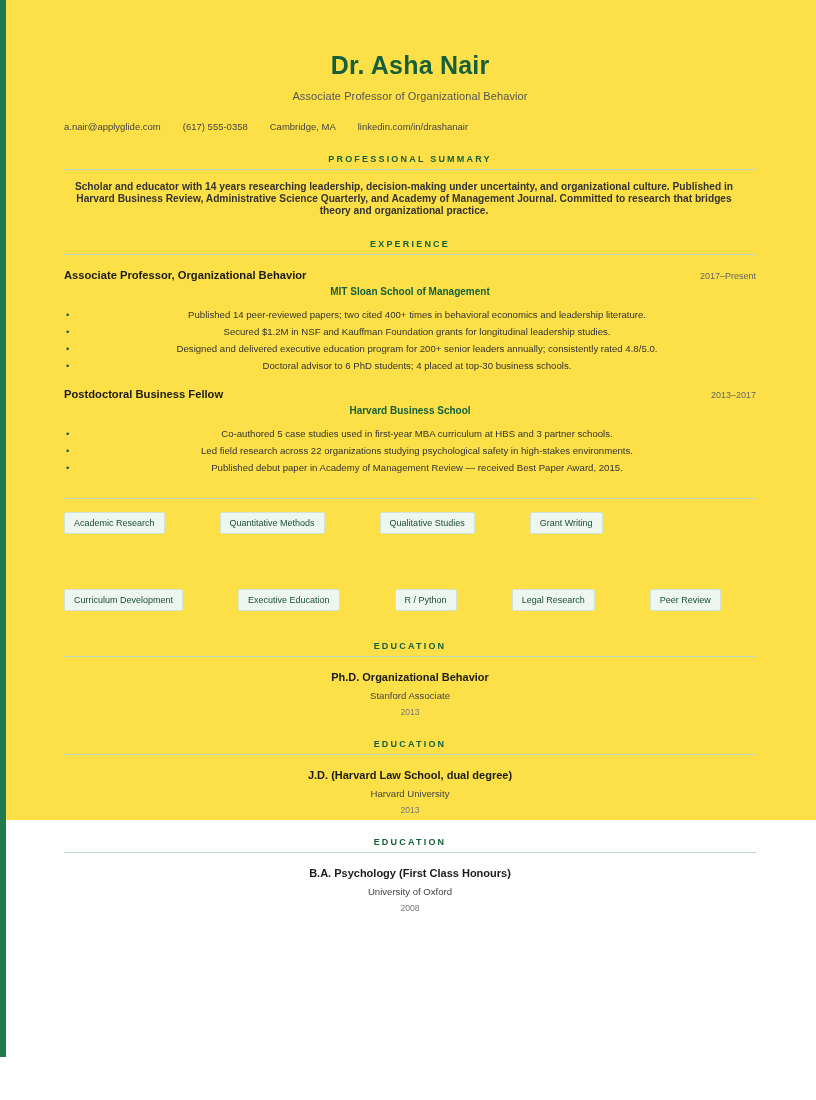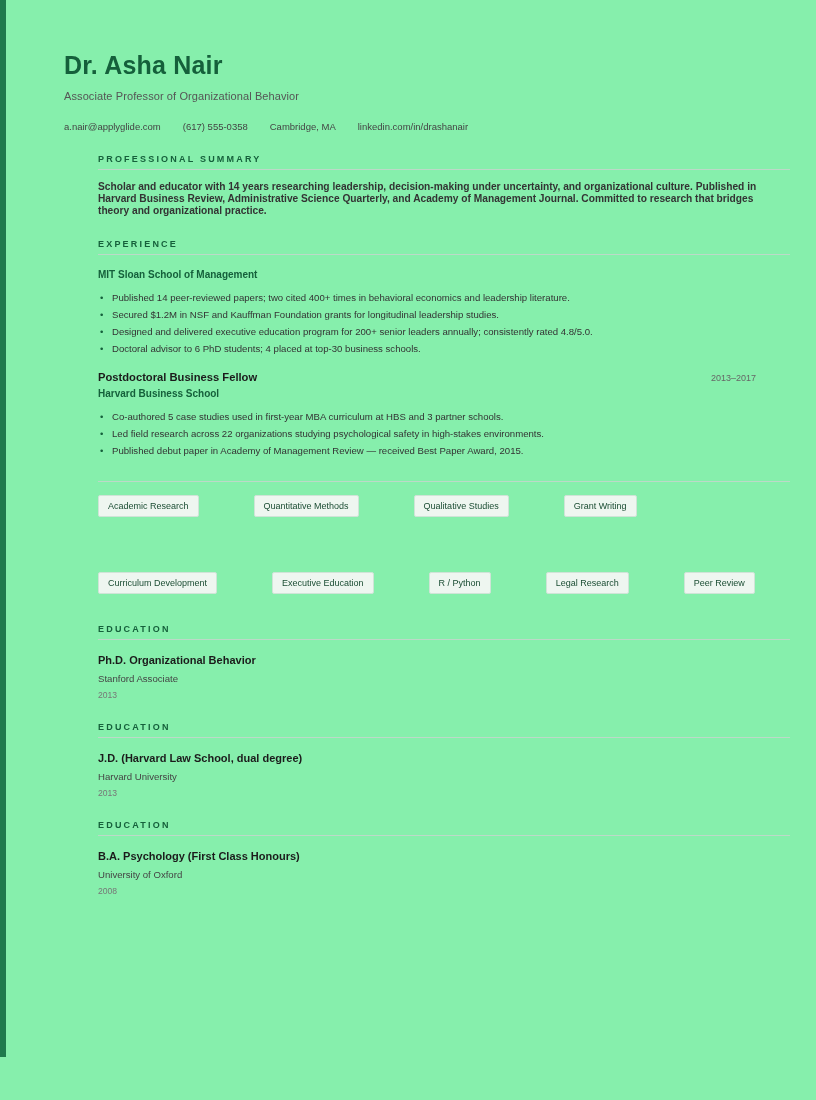--- a/index.html
+++ b/index.html
@@ -13,22 +13,23 @@
     font-family: "Liberation Sans", sans-serif;
     color: #222222;
     position: relative;
     overflow: hidden;
   }
   .page {
     position: absolute;
     left: 0;
     top: 0;
     width: 816px;
-    height: 1100px;
-    background: #86efac;
+    height: 820px;
+    background: #fde047;
+    text-align: center;
   }
   .left-rail {
     position: absolute;
     left: 0;
     top: 0;
     width: 6px;
     height: 1057px;
     background: #1f7a4d;
   }
   .content {
@@ -57,21 +58,20 @@
     color: #444444;
     display: flex;
     align-items: center;
   }
   .contact .item {
     margin-right: 22px;
     white-space: nowrap;
   }
   .section {
     margin-top: 22px;
-    margin-left: 34px;
   }
   .section-title {
     font-size: 9px;
     font-weight: bold;
     letter-spacing: 2.2px;
     color: #15603b;
     text-transform: uppercase;
     padding-bottom: 5px;
   }
   .rule {
@@ -188,20 +188,24 @@
       <div class="section-title">Professional Summary</div>
       <div class="rule"></div>
       <div class="summary">Scholar and educator with 14 years researching leadership, decision-making under uncertainty, and organizational culture. Published in Harvard Business Review, Administrative Science Quarterly, and Academy of Management Journal. Committed to research that bridges theory and organizational practice.</div>
     </div>
 
     <div class="section">
       <div class="section-title">Experience</div>
       <div class="rule"></div>
 
       <div class="job">
+        <div class="job-head">
+          <span class="job-title">Associate Professor, Organizational Behavior</span>
+          <span class="job-dates">2017–Present</span>
+        </div>
         <div class="job-org">MIT Sloan School of Management</div>
         <ul class="bullets">
           <li><span class="dot">•</span><span>Published 14 peer-reviewed papers; two cited 400+ times in behavioral economics and leadership literature.</span></li>
           <li><span class="dot">•</span><span>Secured $1.2M in NSF and Kauffman Foundation grants for longitudinal leadership studies.</span></li>
           <li><span class="dot">•</span><span>Designed and delivered executive education program for 200+ senior leaders annually; consistently rated 4.8/5.0.</span></li>
           <li><span class="dot">•</span><span>Doctoral advisor to 6 PhD students; 4 placed at top-30 business schools.</span></li>
         </ul>
       </div>
 
       <div class="job">

